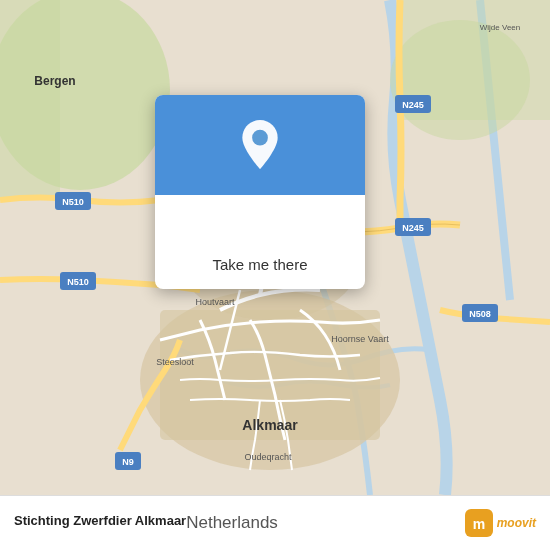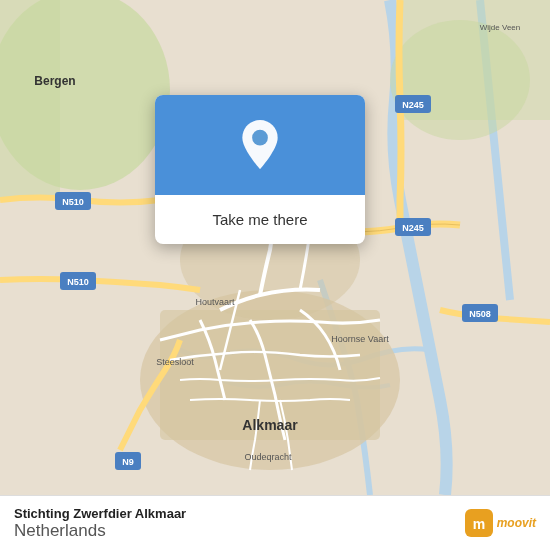--- a/index.html
+++ b/index.html
@@ -33,20 +33,21 @@
       top: 95px;
       left: 155px;
       width: 210px;
       background: white;
       border-radius: 8px;
       box-shadow: 0 4px 16px rgba(0,0,0,0.3);
       display: flex;
       flex-direction: column;
       align-items: center;
       overflow: hidden;
+      gap: 45px;
     }
 
     #popup-top {
       background: #4a90d9;
       width: 100%;
       height: 100px;
       display: flex;
       align-items: center;
       justify-content: center;
       position: relative;
@@ -89,21 +90,21 @@
       background: white;
       border-top: 1px solid #ddd;
       display: flex;
       align-items: center;
       padding: 0 14px;
       justify-content: space-between;
     }
 
     #location-info {
       display: flex;
-      flex-direction: column;
+      flex-direction: row;
     }
 
     #location-name {
       font-size: 13px;
       font-weight: bold;
       color: #222;
     }
 
     #location-country {
       font-size: 17px;

